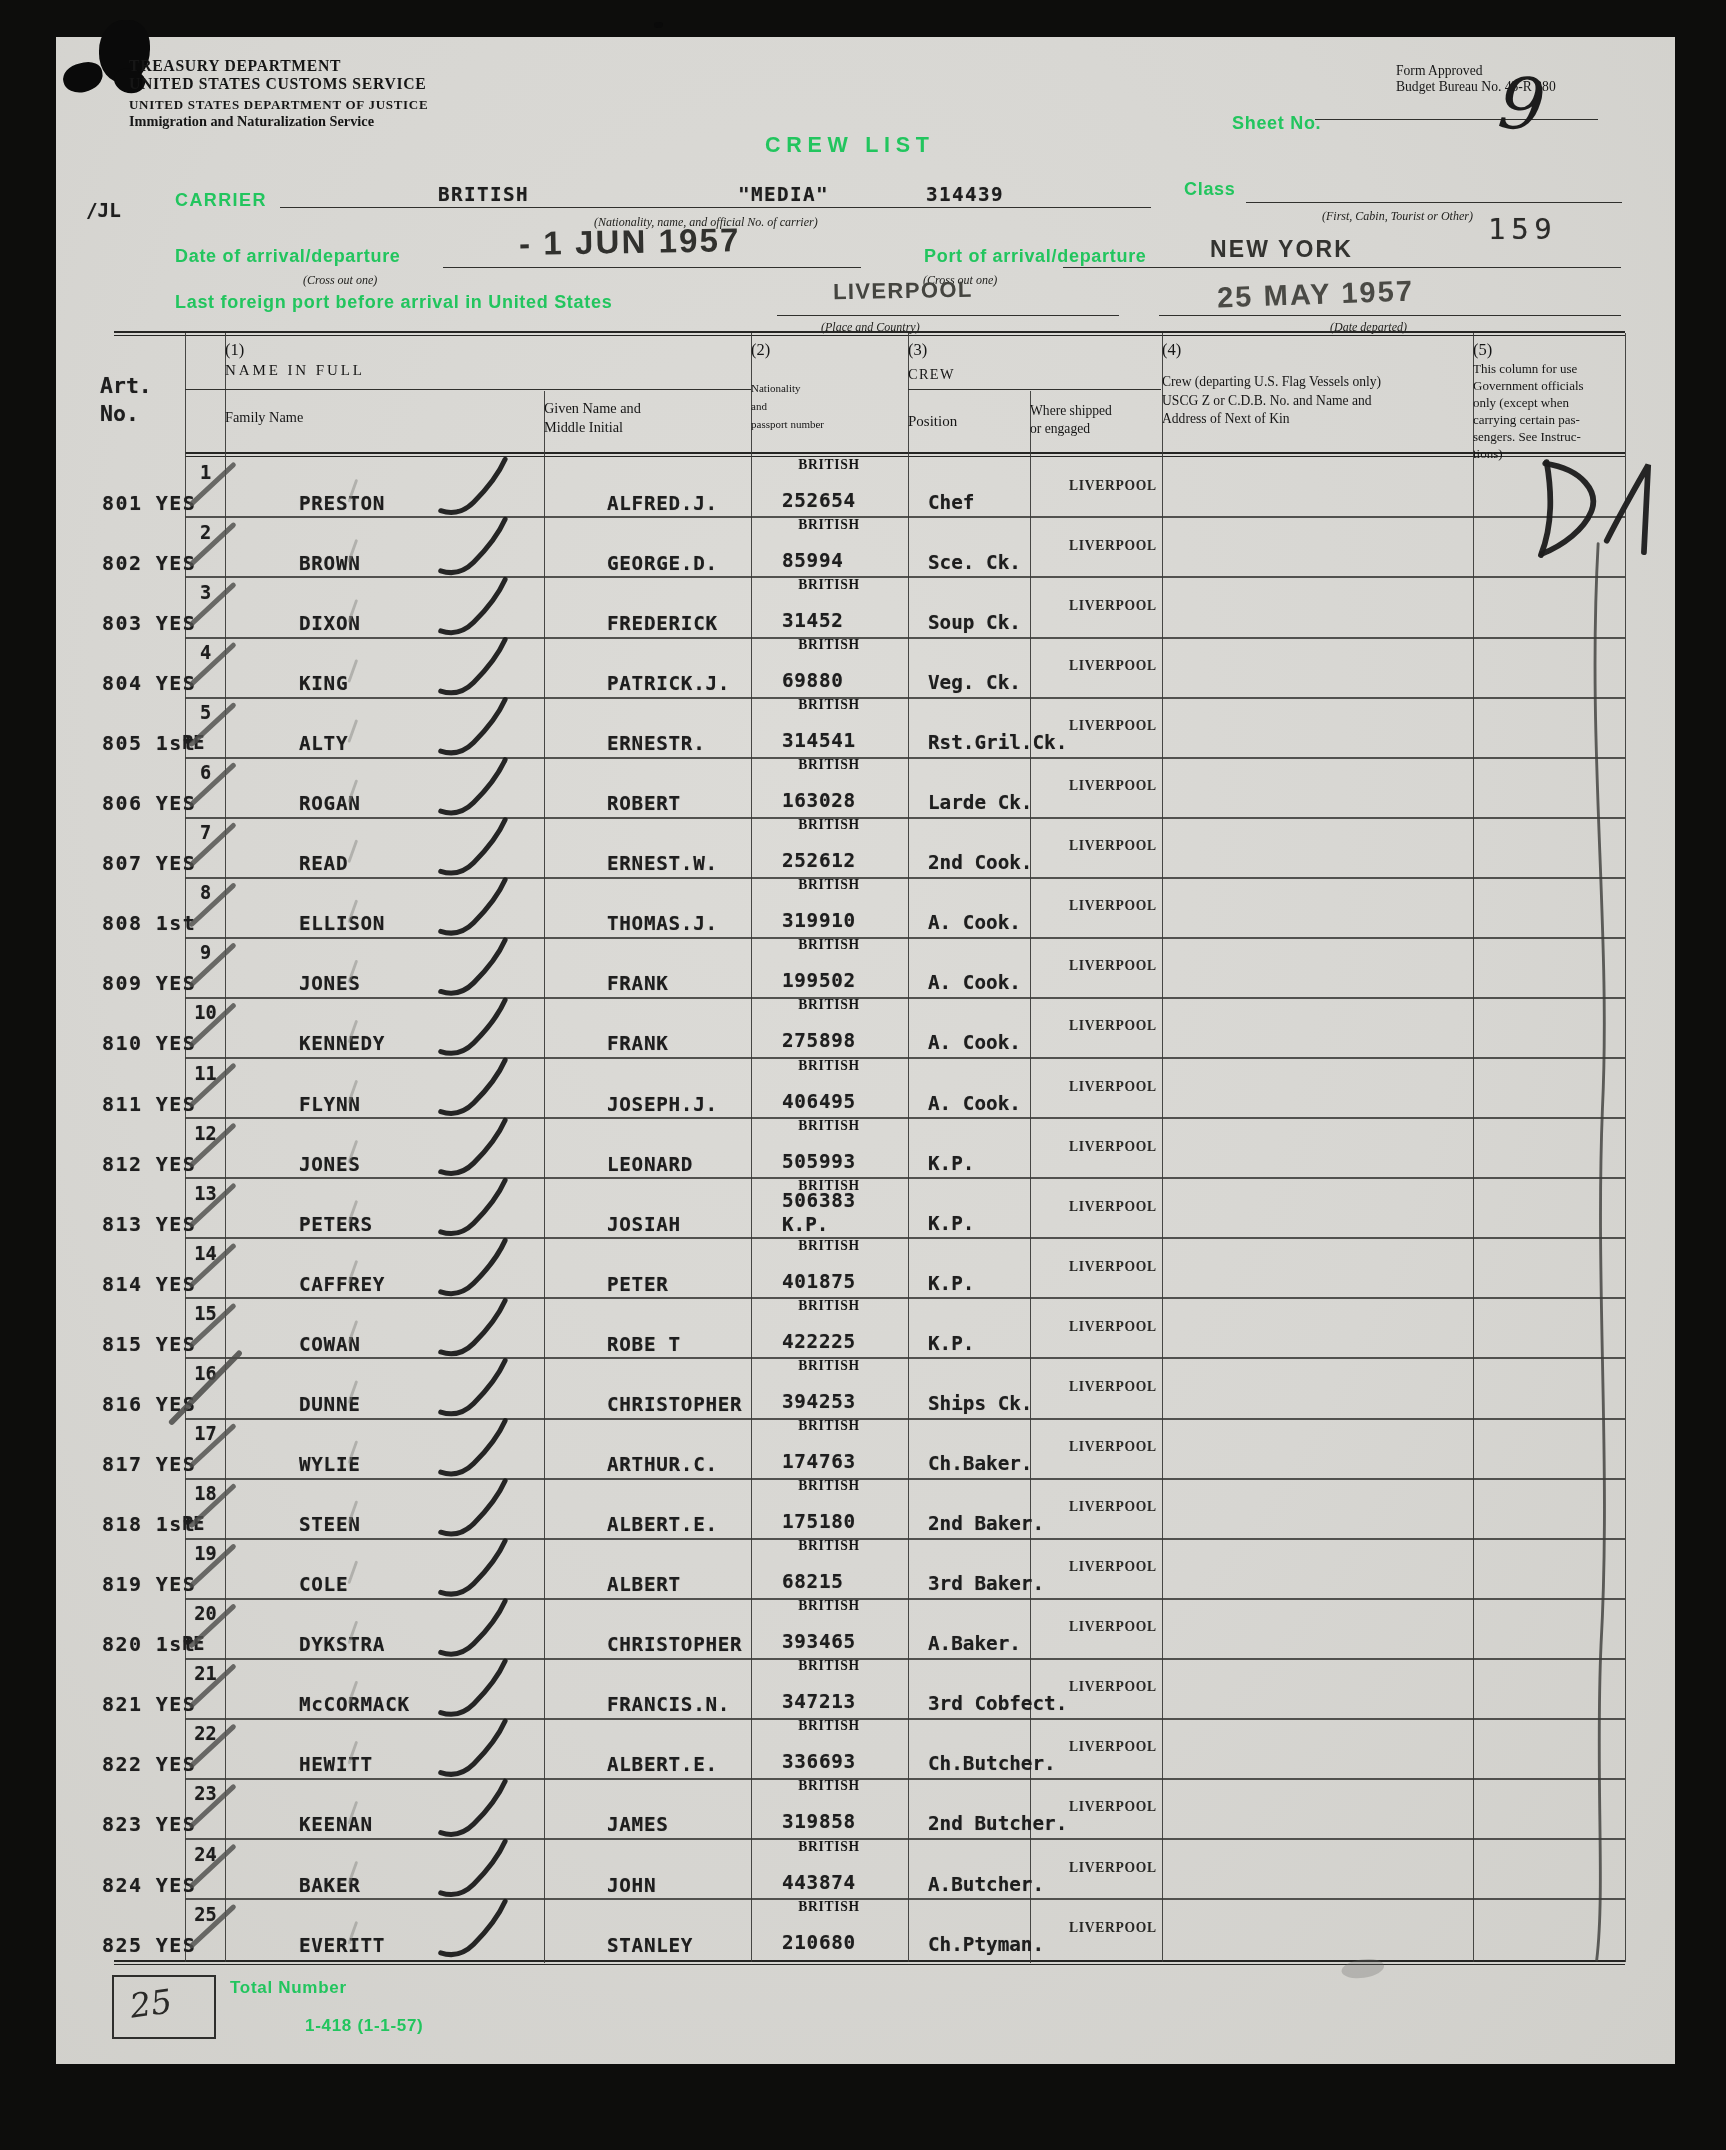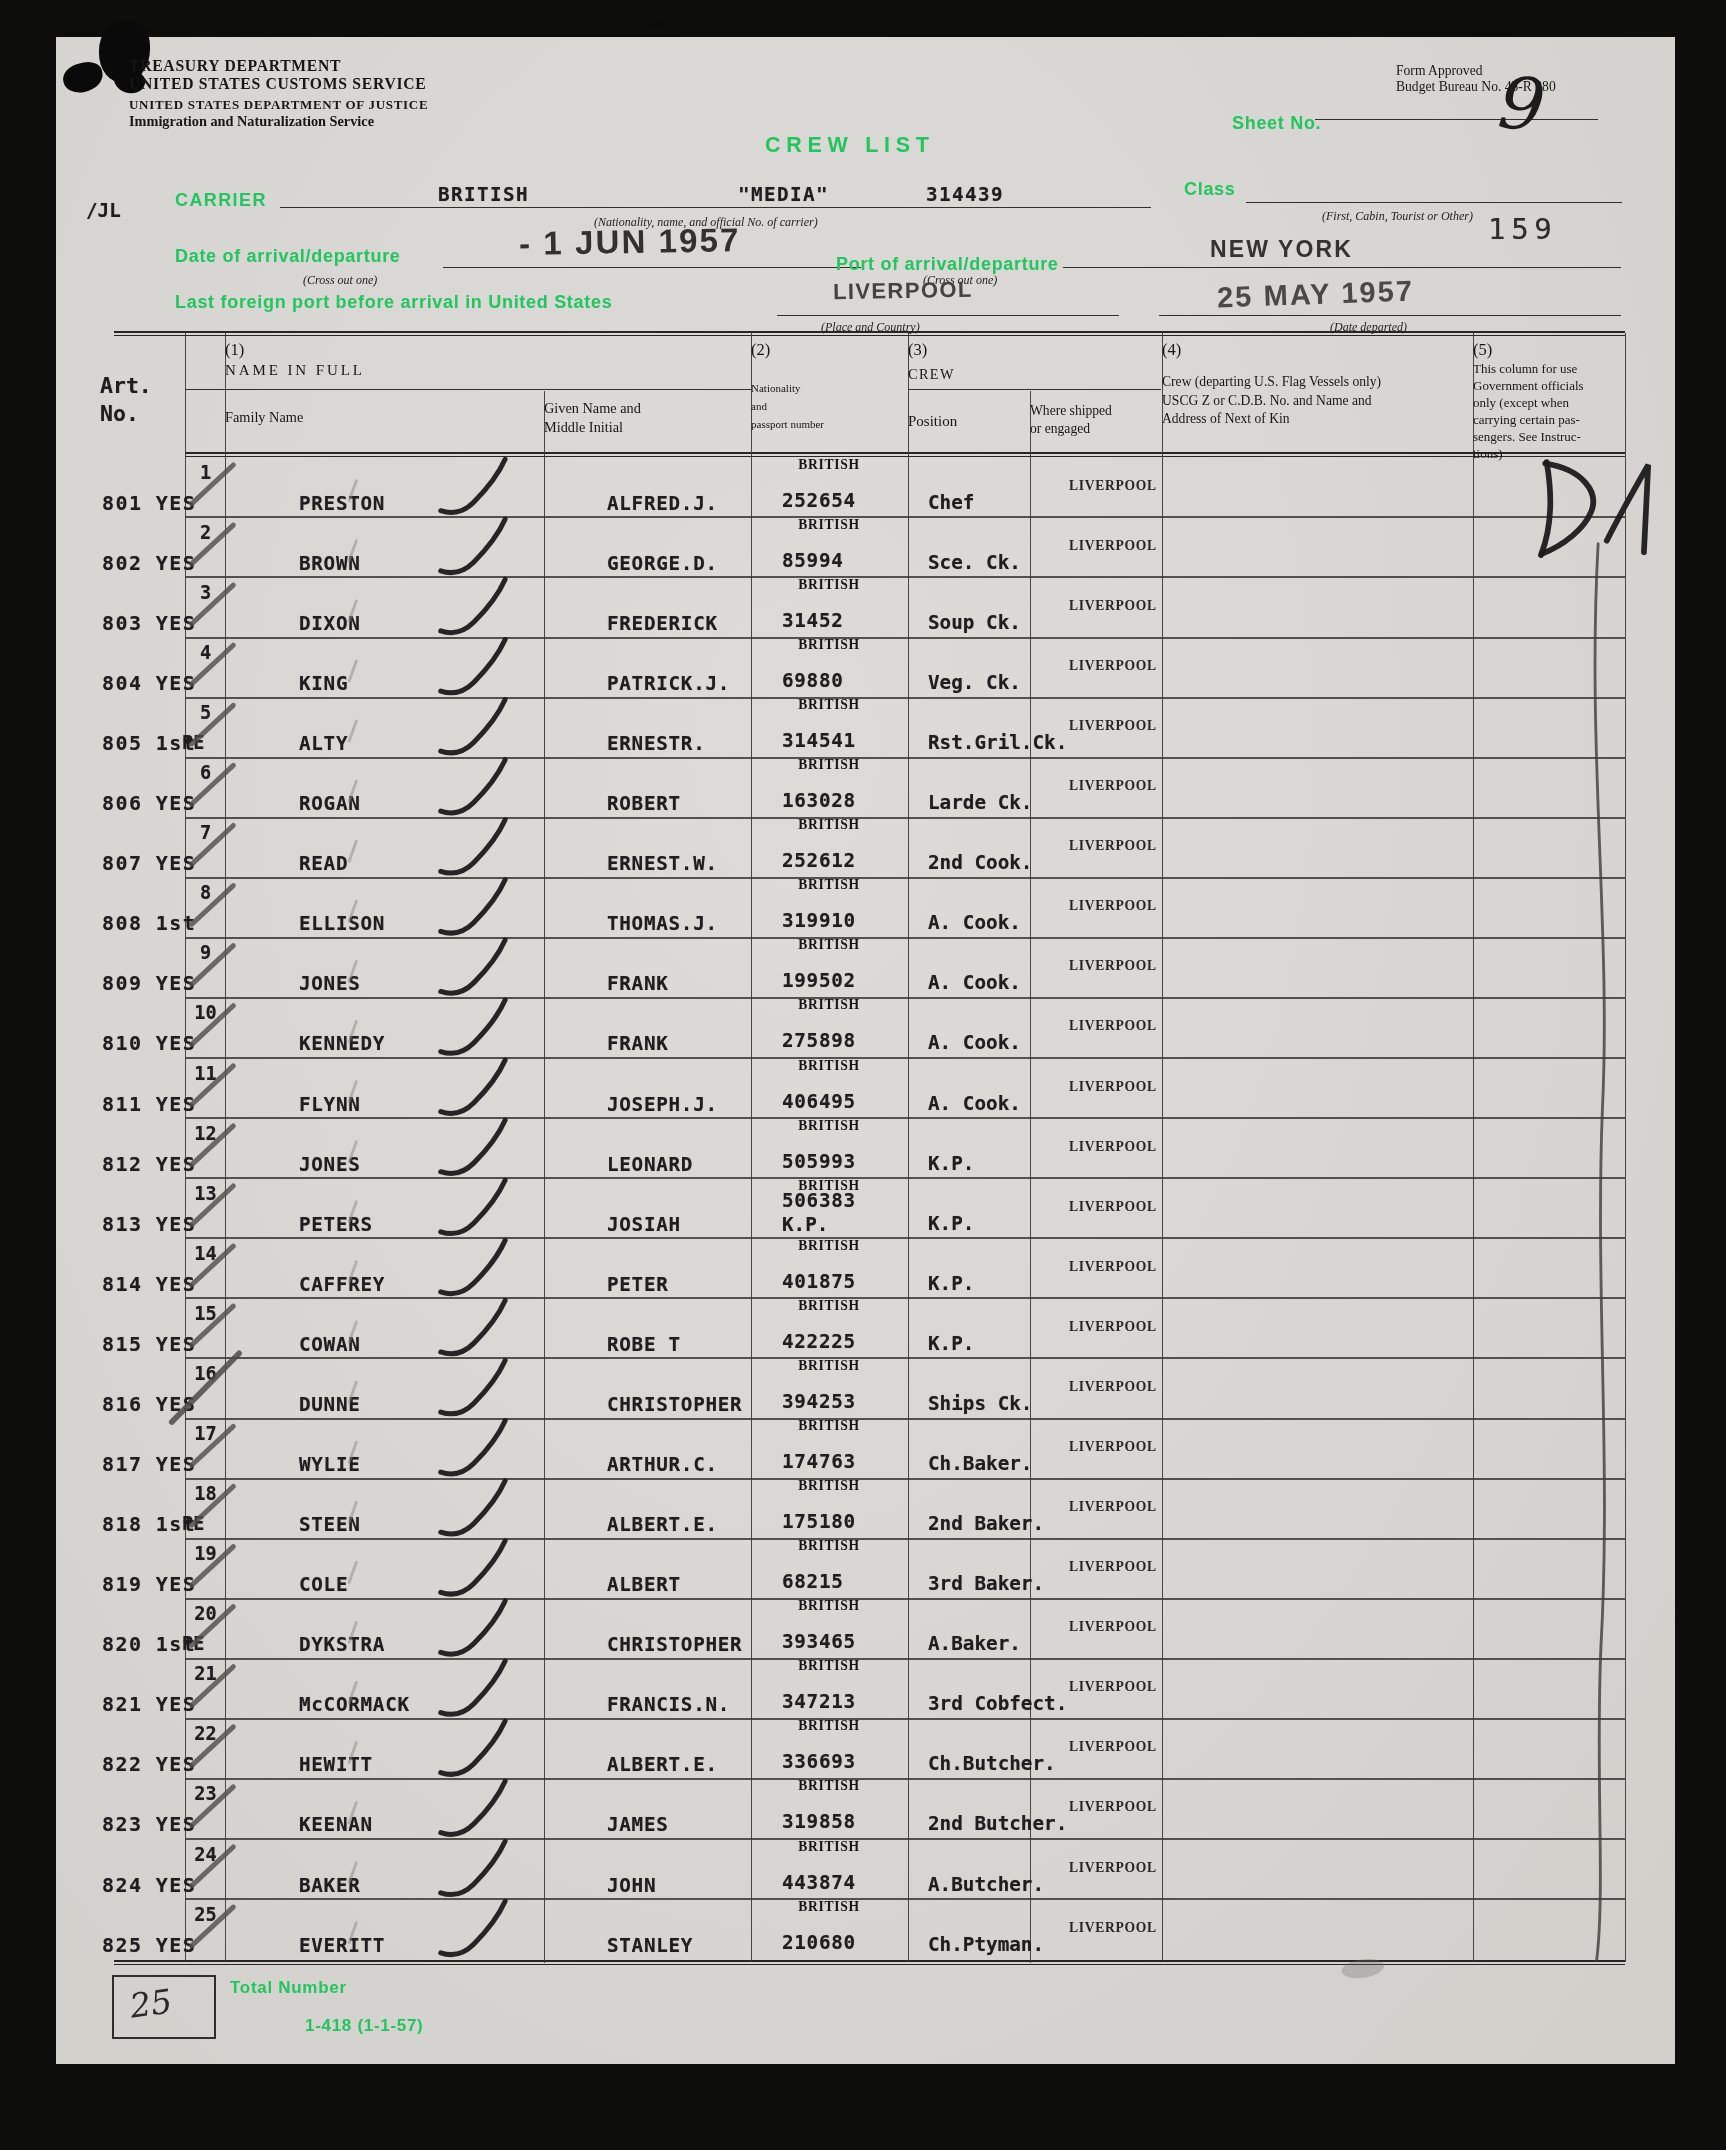--- a/index.html
+++ b/index.html
@@ -80,21 +80,21 @@
 
 <div class="abs plabel" style="left:1184px;top:179px;font-size:18px;">Class</div>
 <div class="abs uline" style="left:1246px;top:202px;width:376px;"></div>
 <div class="abs caption" style="left:1322px;top:209px;">(First, Cabin, Tourist or Other)</div>
 
 <div class="abs plabel" style="left:175px;top:246px;font-size:18px;">Date of arrival/departure</div>
 <div class="abs stamp" style="left:519px;top:223px;font-size:33px;letter-spacing:2.1px;transform:rotate(-1deg);color:#31312e;">- 1 JUN 1957</div>
 <div class="abs uline" style="left:443px;top:267px;width:418px;"></div>
 <div class="abs caption" style="left:303px;top:273px;">(Cross out one)</div>
 
-<div class="abs plabel" style="left:836px;top:246px;font-size:18px;margin-top:8px;">Port of arrival/departure</div>
+<div class="abs plabel" style="left:924px;top:246px;font-size:18px;">Port of arrival/departure</div>
 <div class="abs stamp" style="left:1210px;top:236px;font-size:23px;letter-spacing:2.1px;color:#333330;">NEW YORK</div>
 <div class="abs uline" style="left:1063px;top:267px;width:558px;"></div>
 <div class="abs caption" style="left:923px;top:273px;">(Cross out one)</div>
 
 <div class="abs mono" style="left:1488px;top:212px;font-size:29px;letter-spacing:5.7px;font-weight:normal;color:#2c2c2a;">159</div>
 
 <div class="abs plabel" style="left:175px;top:292px;font-size:18px;">Last foreign port before arrival in United States</div>
 <div class="abs stamp" style="left:833px;top:278px;font-size:22px;letter-spacing:1.4px;transform:rotate(-1deg);color:#44443f;">LIVERPOOL</div>
 <div class="abs uline" style="left:777px;top:315px;width:342px;"></div>
 <div class="abs caption" style="left:821px;top:320px;">(Place and Country)</div>

